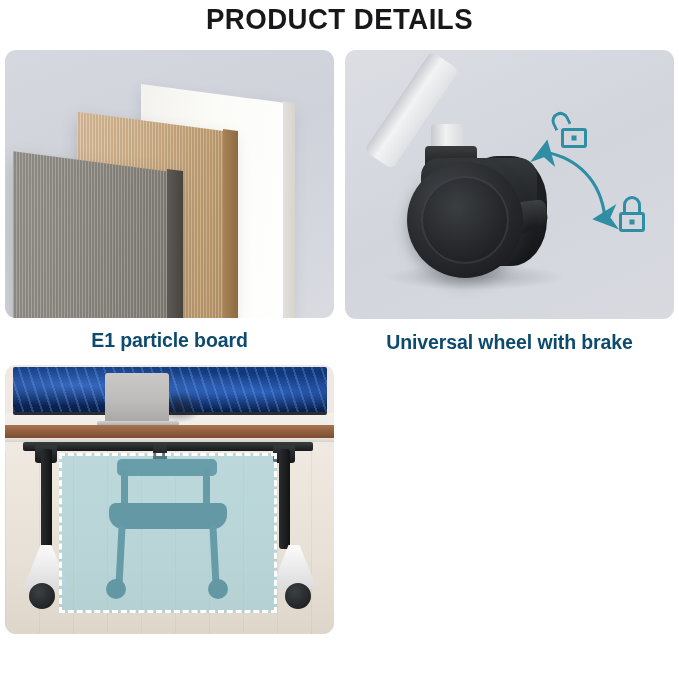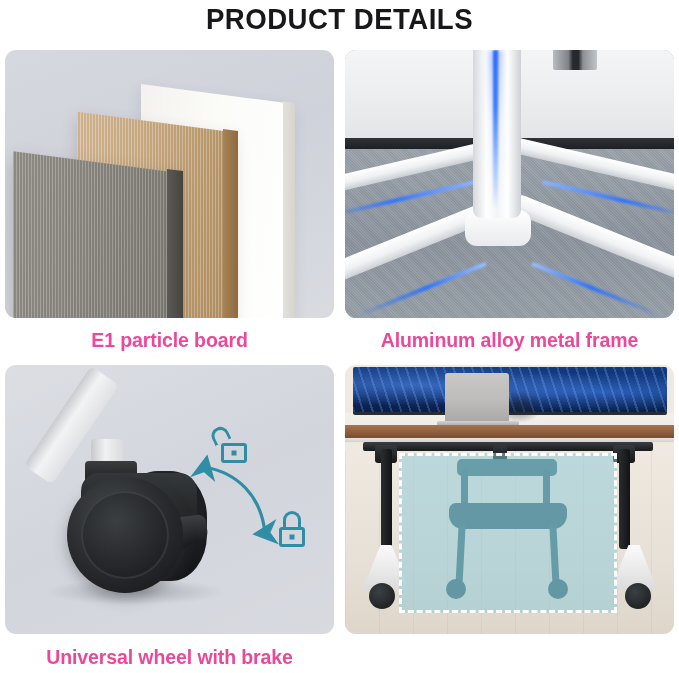--- a/index.html
+++ b/index.html
@@ -62,21 +62,21 @@
     overflow: hidden;
   }
   .cell.row2 .photo { height: 269px; }
 
   .caption {
     margin-top: 10px;
     width: 100%;
     text-align: center;
     font-size: 19.5px;
     font-weight: 700;
-    color: #ec4899;
+    color: #0c4a6e;
     letter-spacing: -0.1px;
     line-height: 1.25;
   }
   .cell.row2 .caption { margin-top: 11px; }
 
   
   .p1 { background: linear-gradient(160deg,#d6d8df 0%, #cfd2da 45%, #d9dbe1 100%); }
   
   .b-white-face {
     position: absolute;
@@ -448,41 +448,20 @@
         <div class="b-white-face"></div>
         <div class="b-white-edge"></div>
         <div class="b-oak-face"></div>
         <div class="b-oak-edge"></div>
         <div class="b-gray-face"></div>
         <div class="b-gray-edge"></div>
       </div>
       <div class="caption">E1 particle board</div>
     </div>
 
-    <div class="cell row1">
-      <div class="photo p2">
-        <div class="f-wall"></div>
-        <div class="f-hw"></div>
-        <div class="f-darkband"></div>
-        <div class="f-carpet"></div>
-        <div class="f-beam-ul"></div>
-        <div class="f-beam-ur"></div>
-        <div class="f-streak-ul"></div>
-        <div class="f-streak-ur"></div>
-        <div class="f-beam-ll"></div>
-        <div class="f-beam-lr"></div>
-        <div class="f-streak-ll"></div>
-        <div class="f-streak-lr"></div>
-        <div class="f-hub"></div>
-        <div class="f-col"></div>
-        <div class="f-col-glow2"></div>
-        <div class="f-col-glow"></div>
-      </div>
-      <div class="caption">Aluminum alloy metal frame</div>
-    </div>
 
     <div class="cell row2">
       <div class="photo p3">
         <div class="w-shadow"></div>
         <div class="w-leg"></div>
         <div class="w-leg2"></div>
         <div class="w-collar"></div>
         <div class="w-wheel-back"></div>
         <div class="w-body"></div>
         <div class="w-brake"></div>

